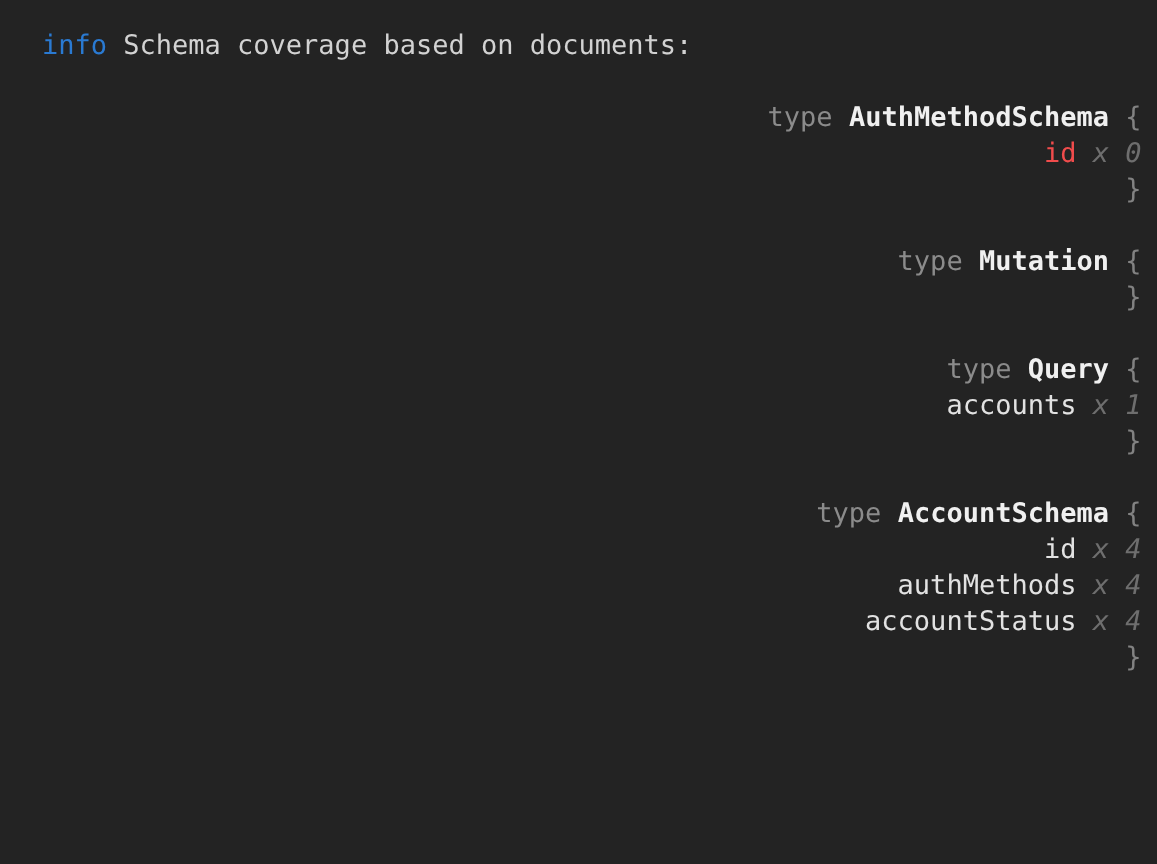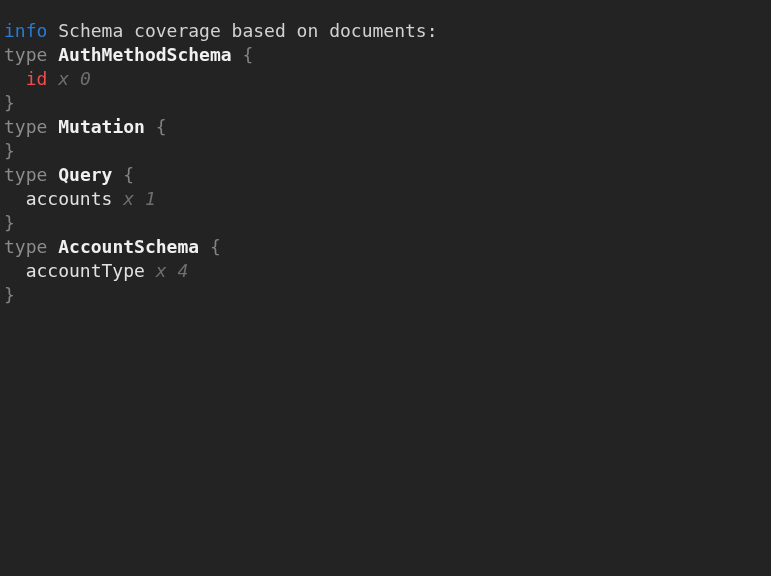--- a/index.html
+++ b/index.html
@@ -14,29 +14,29 @@
     --zero:#f14c4c;
   }
   html,body{margin:0;padding:0;}
   body{
     width:771px;height:576px;overflow:hidden;
     background:var(--bg);
   }
   .terminal{
     box-sizing:border-box;
     width:771px;height:464px;
-    padding:19px 10px 0 4px;
+    padding:19px 10px 0 28px;
     font-family:"DejaVu Sans Mono","Liberation Mono",monospace;
     font-size:18px;
     line-height:24px;
     color:var(--text);
   }
   .line{white-space:pre;}
   .field{padding-left:2ch;}
-  .block{}
+  .block{margin-top:24px;text-align:right;}
   .info-label{color:var(--info);}
   .msg{color:var(--text);}
   .kw{color:var(--keyword);}
   .brace{color:var(--brace);}
   .tname{color:var(--type-name);font-weight:bold;}
   .fname{color:var(--field-name);font-weight:normal;}
   .fname.zero{color:var(--zero);}
   .count{color:var(--count);font-style:italic;}
 </style>
 </head>
@@ -58,17 +58,19 @@
   </div>
 
   <div class="block">
     <div class="line"><span class="kw">type</span> <span class="tname">Query</span> <span class="brace">{</span></div>
     <div class="line field"><span class="fname">accounts</span> <span class="count">x</span> <span class="count">1</span></div>
     <div class="line"><span class="brace">}</span></div>
   </div>
 
   <div class="block">
     <div class="line"><span class="kw">type</span> <span class="tname">AccountSchema</span> <span class="brace">{</span></div>
-    <div class="line field"><span class="fname">accountType</span> <span class="count">x</span> <span class="count">4</span></div>
+    <div class="line field"><span class="fname">id</span> <span class="count">x</span> <span class="count">4</span></div>
+    <div class="line field"><span class="fname">authMethods</span> <span class="count">x</span> <span class="count">4</span></div>
+    <div class="line field"><span class="fname">accountStatus</span> <span class="count">x</span> <span class="count">4</span></div>
     <div class="line"><span class="brace">}</span></div>
   </div>
 
 </div>
 
 </body></html>

